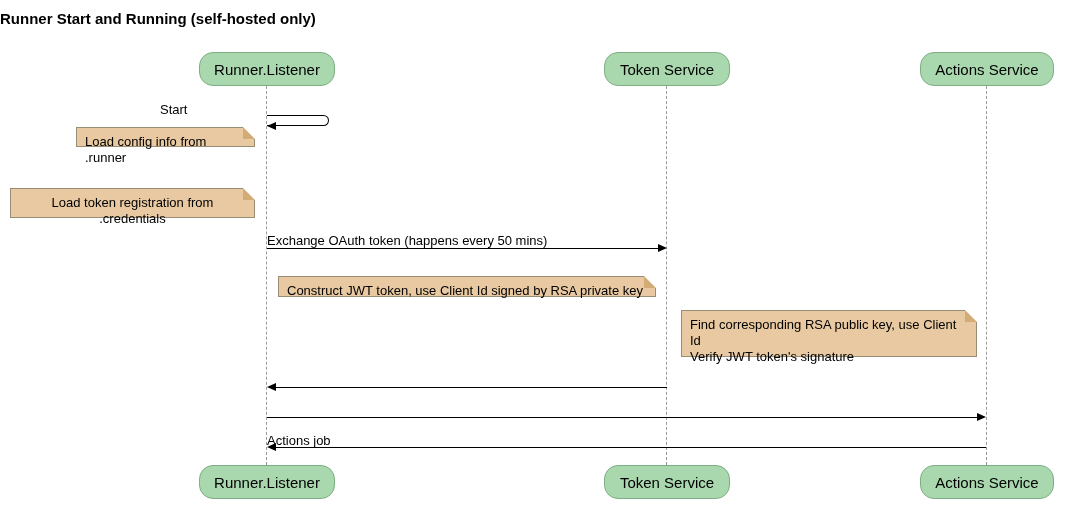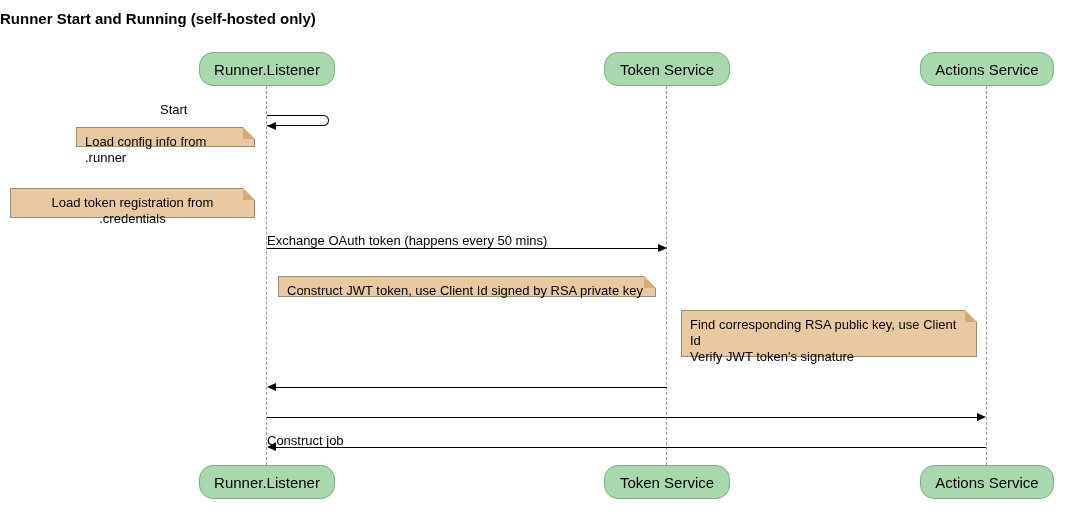--- a/index.html
+++ b/index.html
@@ -142,17 +142,17 @@
 
   <div class="note" style="left:660px; top:310px; width:296px; height:47px;margin-left:21px;">Find corresponding RSA public key, use Client Id
 Verify JWT token's signature</div>
 
   <div class="msg-line" style="left:275px; top:387px; width:392px;"></div>
   <div class="arrow-left" style="left:267px; top:383px;"></div>
 
   <div class="msg-line" style="left:267px; top:417px; width:711px;"></div>
   <div class="arrow-right" style="left:977px; top:413px;"></div>
 
-  <div class="msg-label" style="left:267px; top:433px; width:719px;">Construct job</div>
+  <div class="msg-label" style="left:267px; top:433px; width:719px;">Actions job</div>
   <div class="msg-line" style="left:275px; top:447px; width:711px;"></div>
   <div class="arrow-left" style="left:267px; top:443px;"></div>
 
 </div>
 
 </body></html>

